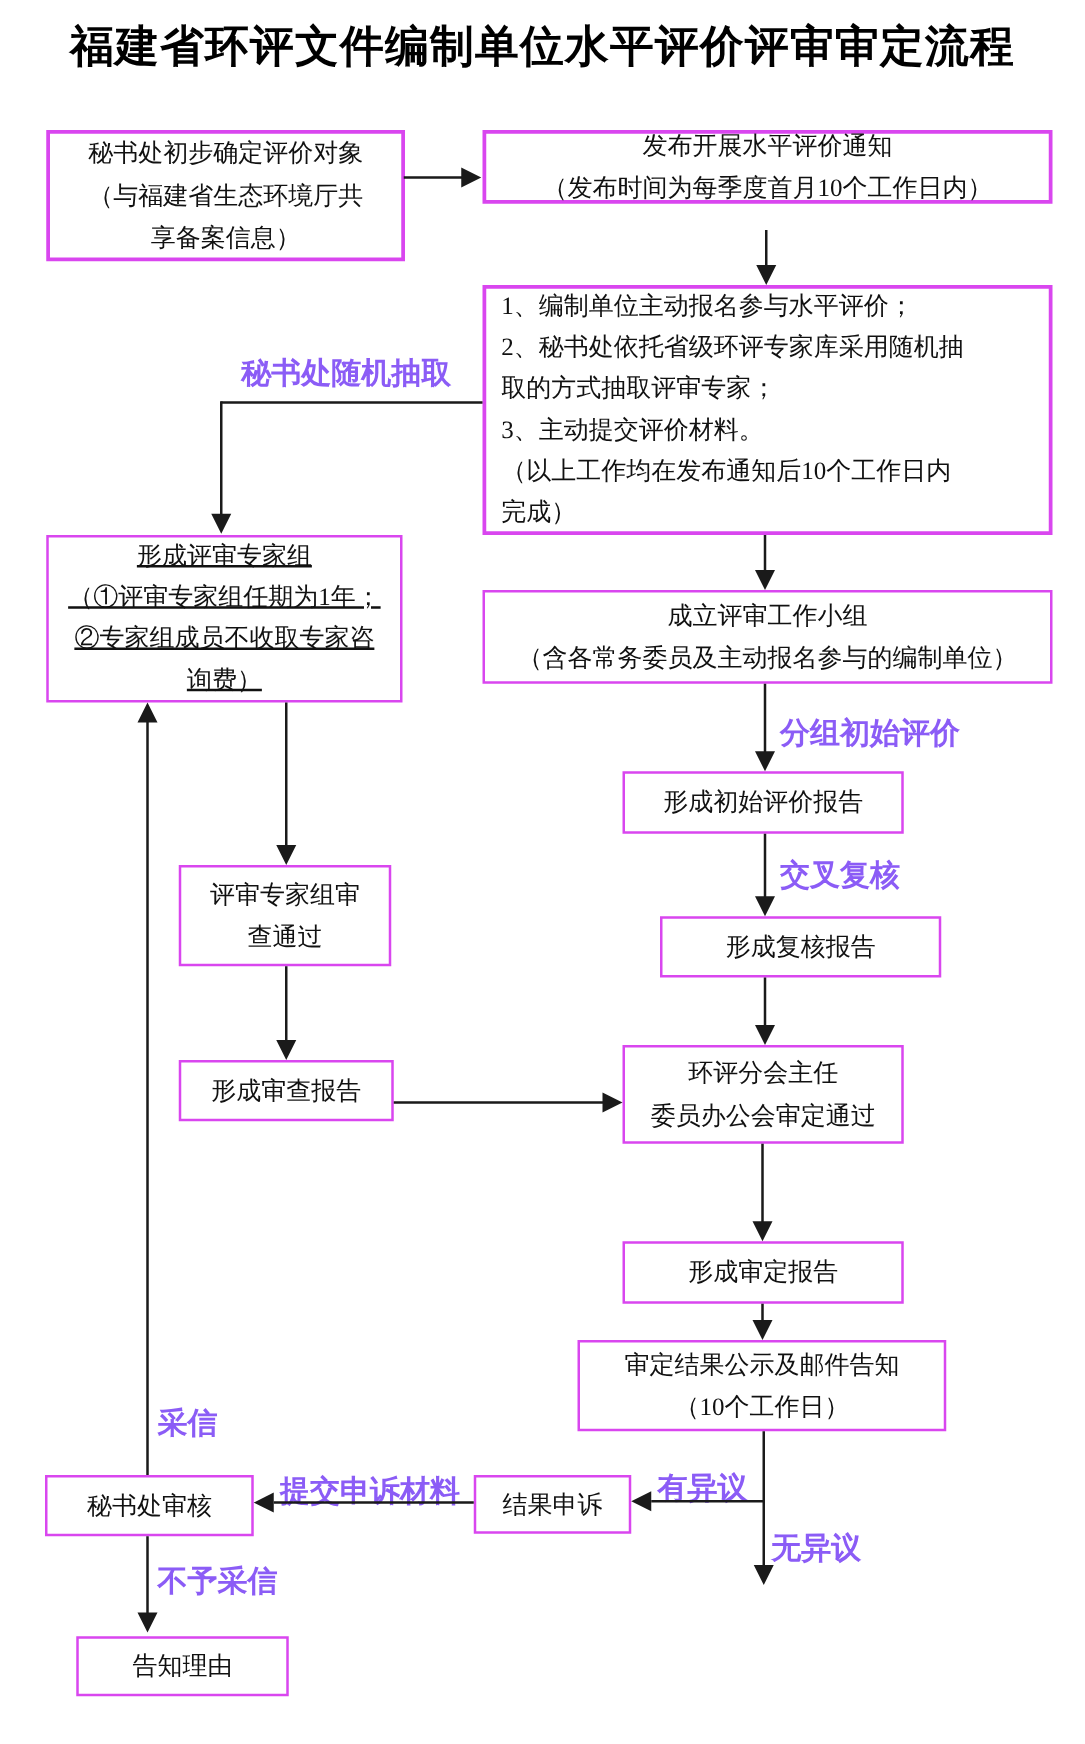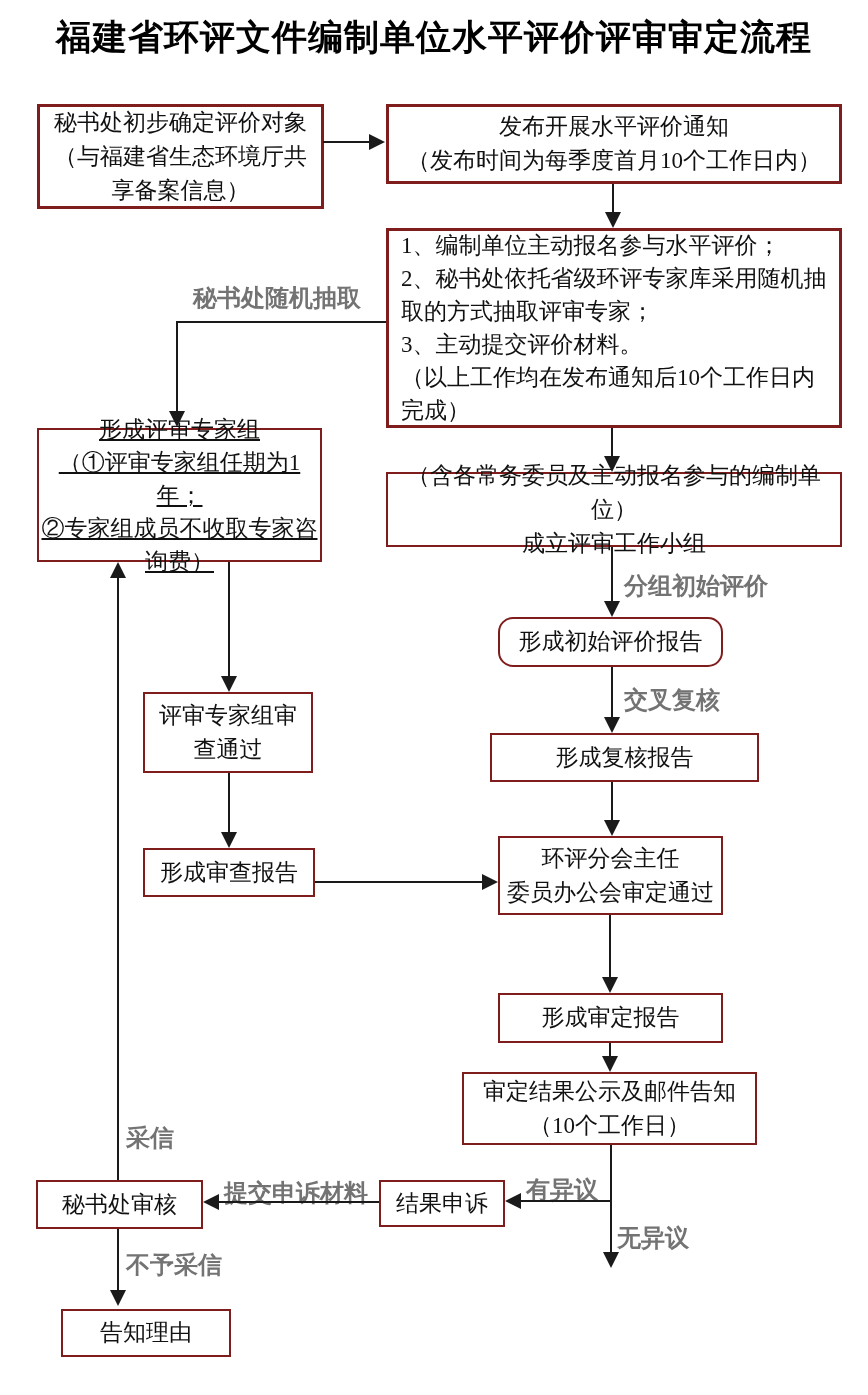--- a/index.html
+++ b/index.html
@@ -1,49 +1,49 @@
 <!DOCTYPE html>
 <html><head>
 <meta charset="utf-8">
 <style>
   html,body{margin:0;padding:0;background:#fff;}
   .canvas{position:relative;width:868px;height:1395px;background:#fff;overflow:hidden;
           font-family:"Liberation Serif",serif;color:#111;}
   .title{position:absolute;left:0;top:14px;width:868px;text-align:center;
          font-family:"Liberation Sans",sans-serif;font-weight:bold;font-size:35px;
          letter-spacing:1px;color:#000;}
-  .node{position:absolute;box-sizing:border-box;border:2px solid #7f1d1d;background:#fff;
+  .node{position:absolute;box-sizing:border-box;border:2px solid #d946ef;background:#fff;
         display:flex;flex-direction:column;justify-content:center;align-items:center;
-        font-size:23px;line-height:34px;text-align:center;}
+        font-size:20px;line-height:34px;text-align:center;}
   .node span{display:block;}
   .b3{border-width:3px;}
   .left-text{align-items:flex-start;text-align:left;padding:0 12px;line-height:33px;}
   .lbl{position:absolute;font-family:"Liberation Sans",sans-serif;font-weight:bold;
-       font-size:24px;color:#737373;white-space:nowrap;}
+       font-size:24px;color:#8b5cf6;white-space:nowrap;}
   .ln{position:absolute;background:#1a1a1a;}
   .arr{position:absolute;width:0;height:0;}
   .arr-d{border-left:8px solid transparent;border-right:8px solid transparent;border-top:16px solid #1a1a1a;}
   .arr-u{border-left:8px solid transparent;border-right:8px solid transparent;border-bottom:16px solid #1a1a1a;}
   .arr-r{border-top:8px solid transparent;border-bottom:8px solid transparent;border-left:16px solid #1a1a1a;}
   .arr-l{border-top:8px solid transparent;border-bottom:8px solid transparent;border-right:16px solid #1a1a1a;}
 </style>
 </head>
 <body>
 
 <div class="canvas">
 
   <div class="title">福建省环评文件编制单位水平评价评审审定流程</div>
 
   <div class="node b3" style="left:37px;top:104px;width:287px;height:105px;">
     <span>秘书处初步确定评价对象</span>
     <span>（与福建省生态环境厅共</span>
     <span>享备案信息）</span>
   </div>
 
-  <div class="node b3" style="left:386px;top:104px;width:456px;height:80px;">
+  <div class="node b3" style="left:386px;top:104px;width:456px;height:59px;">
     <span>发布开展水平评价通知</span>
     <span>（发布时间为每季度首月10个工作日内）</span>
   </div>
 
   <div class="node b3 left-text" style="left:386px;top:228px;width:456px;height:200px;">
     <span>1、编制单位主动报名参与水平评价；</span>
     <span>2、秘书处依托省级环评专家库采用随机抽</span>
     <span>取的方式抽取评审专家；</span>
     <span>3、主动提交评价材料。</span>
     <span>（以上工作均在发布通知后10个工作日内</span>
@@ -51,29 +51,29 @@
   </div>
 
   <div class="node" style="left:37px;top:428px;width:285px;height:134px;line-height:33px;text-decoration:underline;">
     <span>形成评审专家组</span>
     <span>（①评审专家组任期为1年；</span>
     <span>②专家组成员不收取专家咨</span>
     <span>询费）</span>
   </div>
 
   <div class="node" style="left:386px;top:472px;width:456px;height:75px;">
+    <span>成立评审工作小组</span>
     <span>（含各常务委员及主动报名参与的编制单位）</span>
-    <span>成立评审工作小组</span>
   </div>
 
-  <div class="node" style="left:498px;top:617px;width:225px;height:50px;border-radius:15px;">
+  <div class="node" style="left:498px;top:617px;width:225px;height:50px;">
     <span>形成初始评价报告</span>
   </div>
 
-  <div class="node" style="left:490px;top:733px;width:269px;height:49px;">
+  <div class="node" style="left:528px;top:733px;width:225px;height:49px;">
     <span>形成复核报告</span>
   </div>
 
   <div class="node" style="left:143px;top:692px;width:170px;height:81px;">
     <span>评审专家组审</span>
     <span>查通过</span>
   </div>
 
   <div class="node" style="left:498px;top:836px;width:225px;height:79px;justify-content:center;">
     <span>环评分会主任</span>

